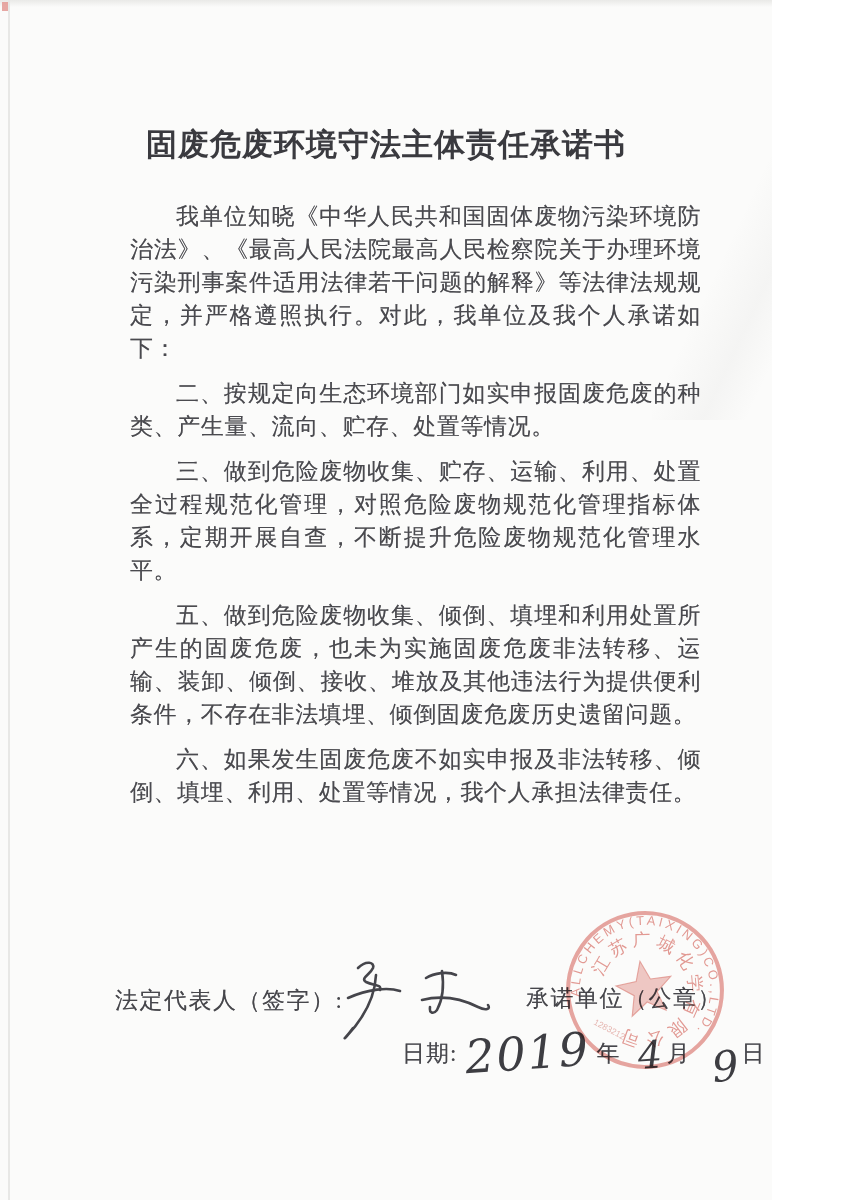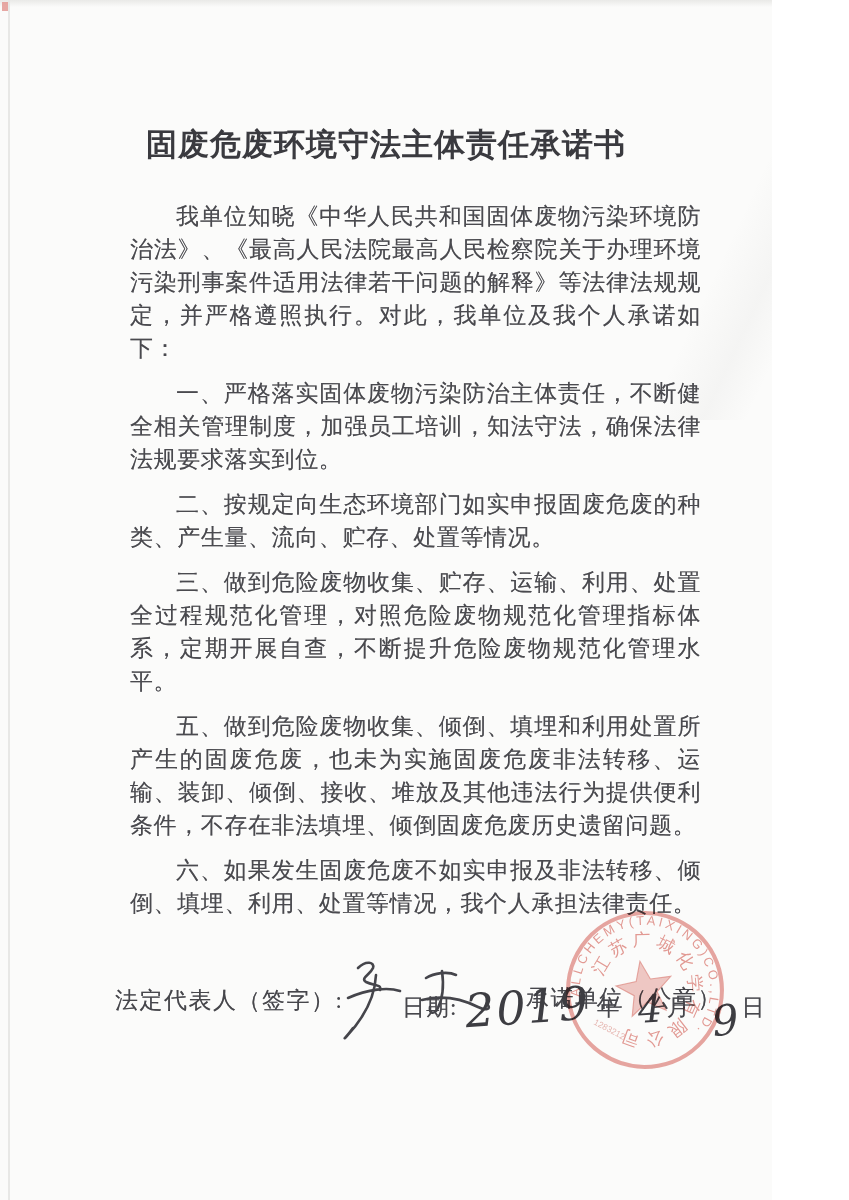--- a/index.html
+++ b/index.html
@@ -46,21 +46,21 @@
   .sig-label-right{
     position:absolute;left:526px;top:983px;
     font-size:23px;letter-spacing:1.5px;color:#46464b;
     text-shadow:0 0 0.5px rgba(74,74,79,.5);
   }
   .signature-svg{position:absolute;left:330px;top:955px;}
   .signature-svg path{stroke:#45454b;stroke-width:2.6;fill:none;
     stroke-linecap:round;stroke-linejoin:round;}
 
   .date-row{
-    position:absolute;left:402px;top:984px;
+    position:absolute;left:402px;top:1030px;
     display:flex;align-items:flex-end;
   }
   .date-print{font-size:23px;letter-spacing:1px;color:#46464b;padding-bottom:9px;
     text-shadow:0 0 0.5px rgba(74,74,79,.5);}
   .hand{
     font-family:"DejaVu Serif",serif;font-style:italic;font-weight:400;
     color:#3d3d42;letter-spacing:2px;line-height:1;
     transform:rotate(-4deg);display:inline-block;
   }
   .hand-year{font-size:46px;margin:0 6px 0 8px;padding-bottom:2px;}
@@ -80,21 +80,20 @@
 
   <div class="scan-top"></div>
   <div class="scan-left-line"></div>
   <div class="scan-red-dot"></div>
   <div class="scan-shade"></div>
 
   <div class="doc-title">固废危废环境守法主体责任承诺书</div>
 
   <div class="doc-body">
     <p>我单位知晓《中华人民共和国固体废物污染环境防治法》、《最高人民法院最高人民检察院关于办理环境污染刑事案件适用法律若干问题的解释》等法律法规规定，并严格遵照执行。对此，我单位及我个人承诺如下：</p>
-    <p>一、严格落实固体废物污染防治主体责任，不断健全相关管理制度，加强员工培训，知法守法，确保法律法规要求落实到位。</p>
     <p>二、按规定向生态环境部门如实申报固废危废的种类、产生量、流向、贮存、处置等情况。</p>
     <p>三、做到危险废物收集、贮存、运输、利用、处置全过程规范化管理，对照危险废物规范化管理指标体系，定期开展自查，不断提升危险废物规范化管理水平。</p>
     <p>五、做到危险废物收集、倾倒、填埋和利用处置所产生的固废危废，也未为实施固废危废非法转移、运输、装卸、倾倒、接收、堆放及其他违法行为提供便利条件，不存在非法填埋、倾倒固废危废历史遗留问题。</p>
     <p>六、如果发生固废危废不如实申报及非法转移、倾倒、填埋、利用、处置等情况，我个人承担法律责任。</p>
   </div>
 
   <span class="sig-label-left">法定代表人（签字）:</span>
   <span class="sig-label-right">承诺单位（公章）</span>
 
   <svg class="signature-svg" width="170" height="95" viewBox="0 0 170 95" aria-hidden="true">

